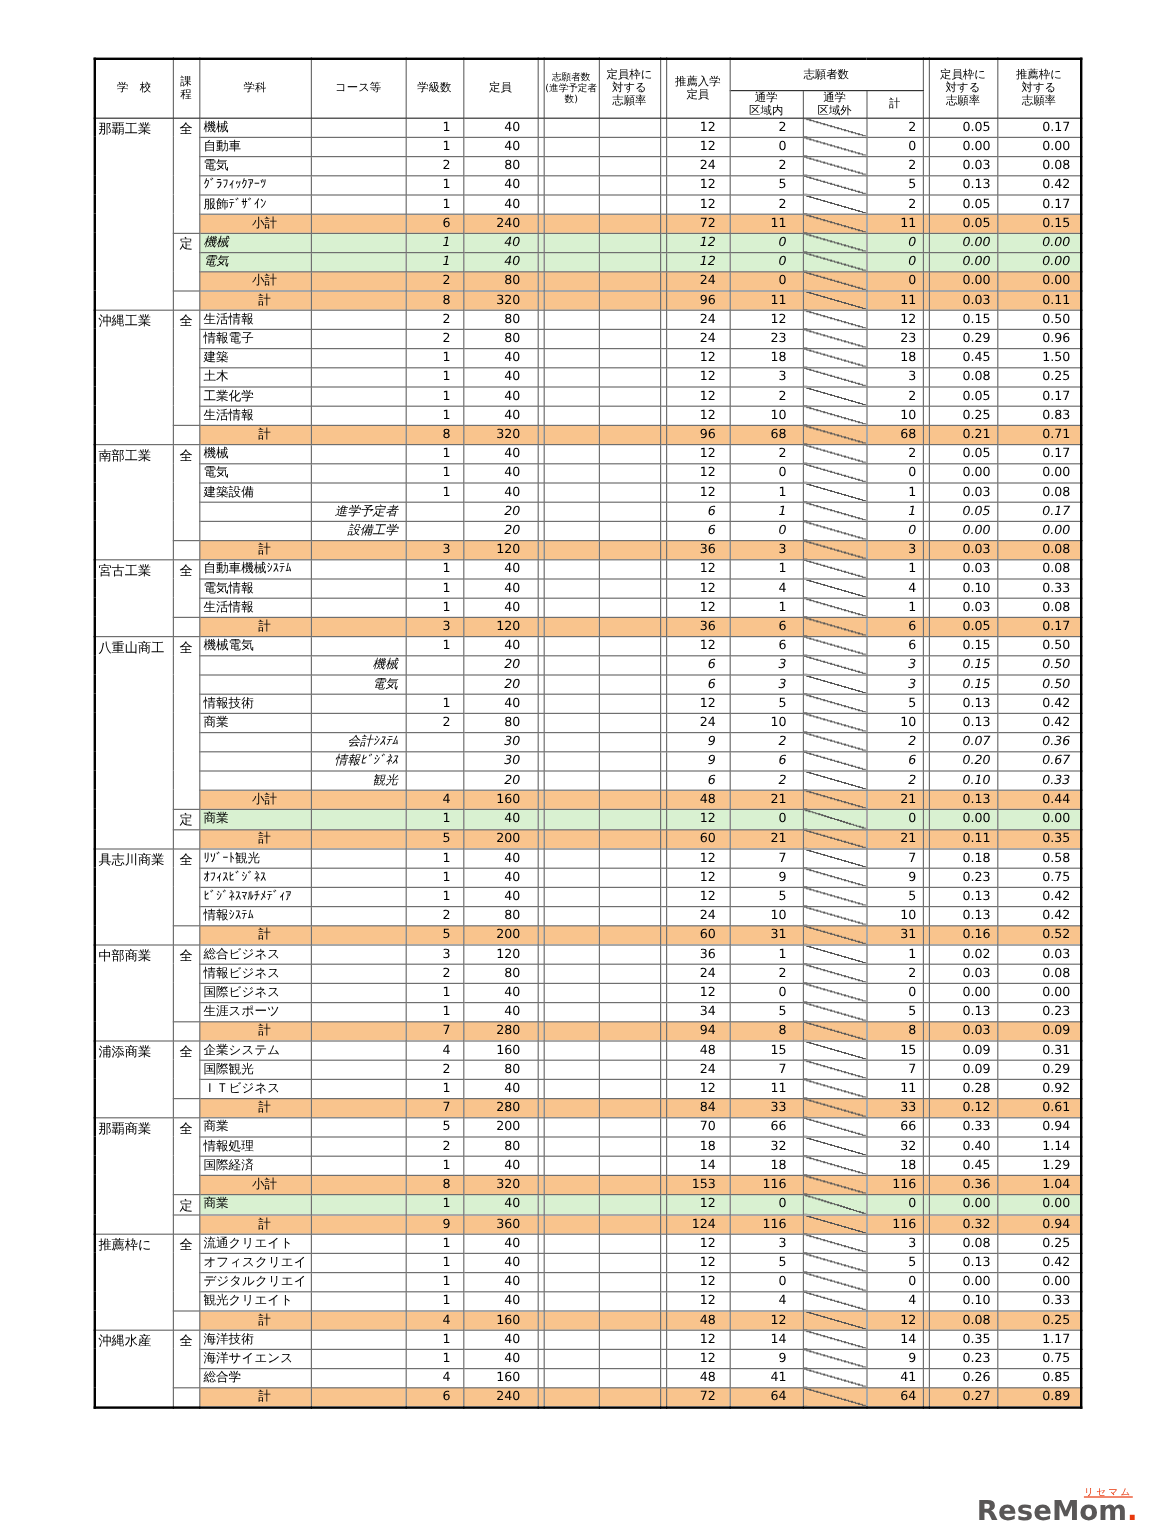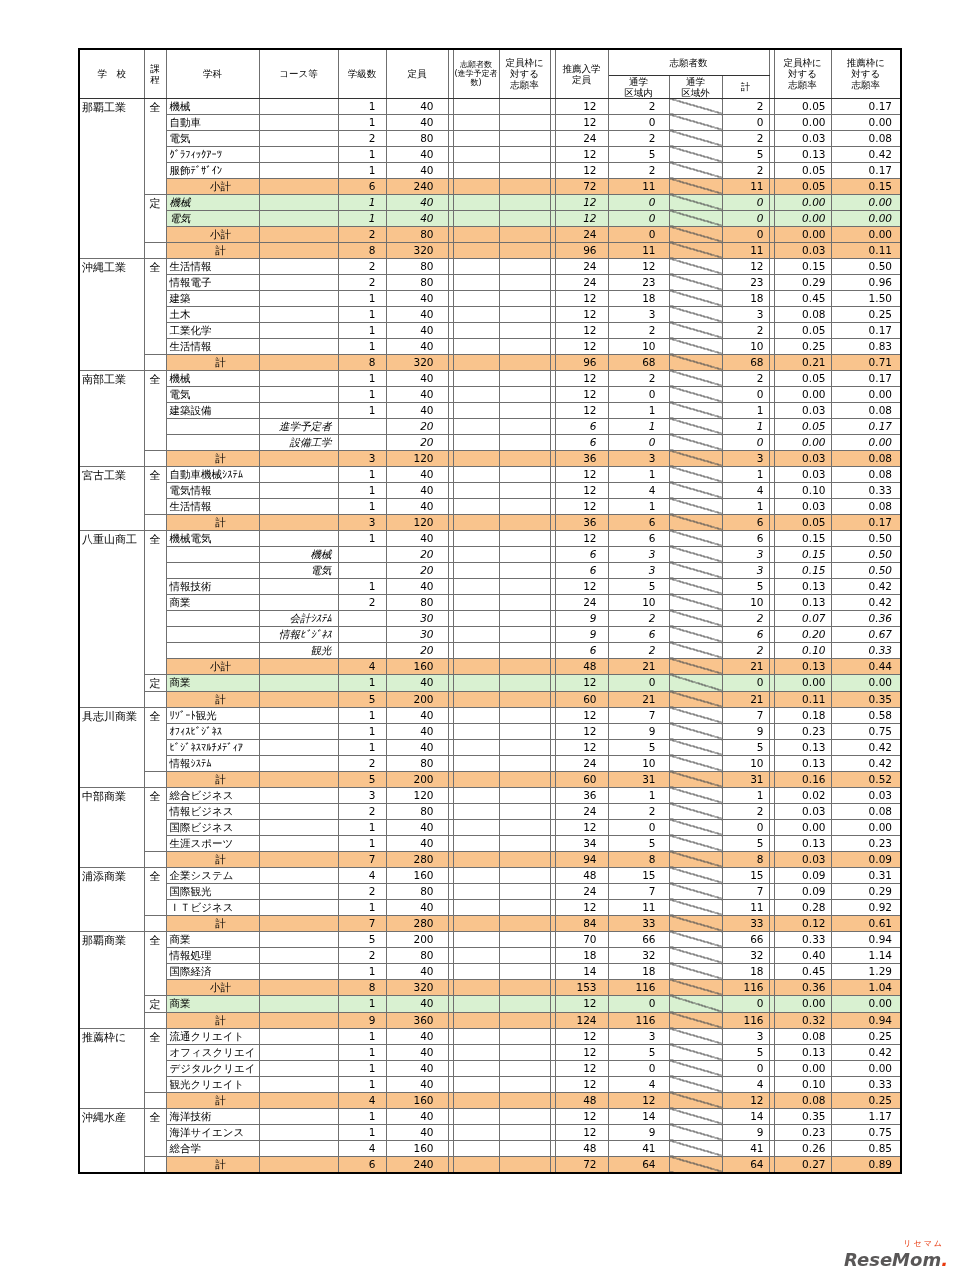--- a/index.html
+++ b/index.html
@@ -42,22 +42,22 @@
       transparent calc(50% - 0.6px), #555 calc(50% - 0.6px),
       #555 calc(50% + 0.6px), transparent calc(50% + 0.6px));
   }
   tr.sum td{background-color:#F9C48D;}
   tr.sum td.c-katei{background-color:#ffffff;}
   tr.teiji td{background-color:#D9F1D1;}
   tr.teiji td.c-katei{background-color:#ffffff;}
   tr.ital td{font-style:italic;}
   tr.ital td.c-katei{font-style:normal;}
   .logo{position:absolute;right:20px;bottom:8px;text-align:right;}
-  .logo-sub{font-size:8px;letter-spacing:2px;color:#e8380d;line-height:9px;padding-right:4px;}
-  .logo-main{font-size:18px;font-weight:bold;color:#595757;line-height:24px;font-style:italic;}
+  .logo-sub{font-size:8px;letter-spacing:2px;color:#e8380d;line-height:9px;padding-right:4px;text-decoration:underline;}
+  .logo-main{font-size:23px;font-weight:bold;color:#595757;line-height:24px;}
   .logo-dot{color:#e8380d;}
 </style>
 </head>
 <body>
 
 <div class="sheet">
 
   <table class="adm">
     <colgroup>
       <col style="width:65px">

